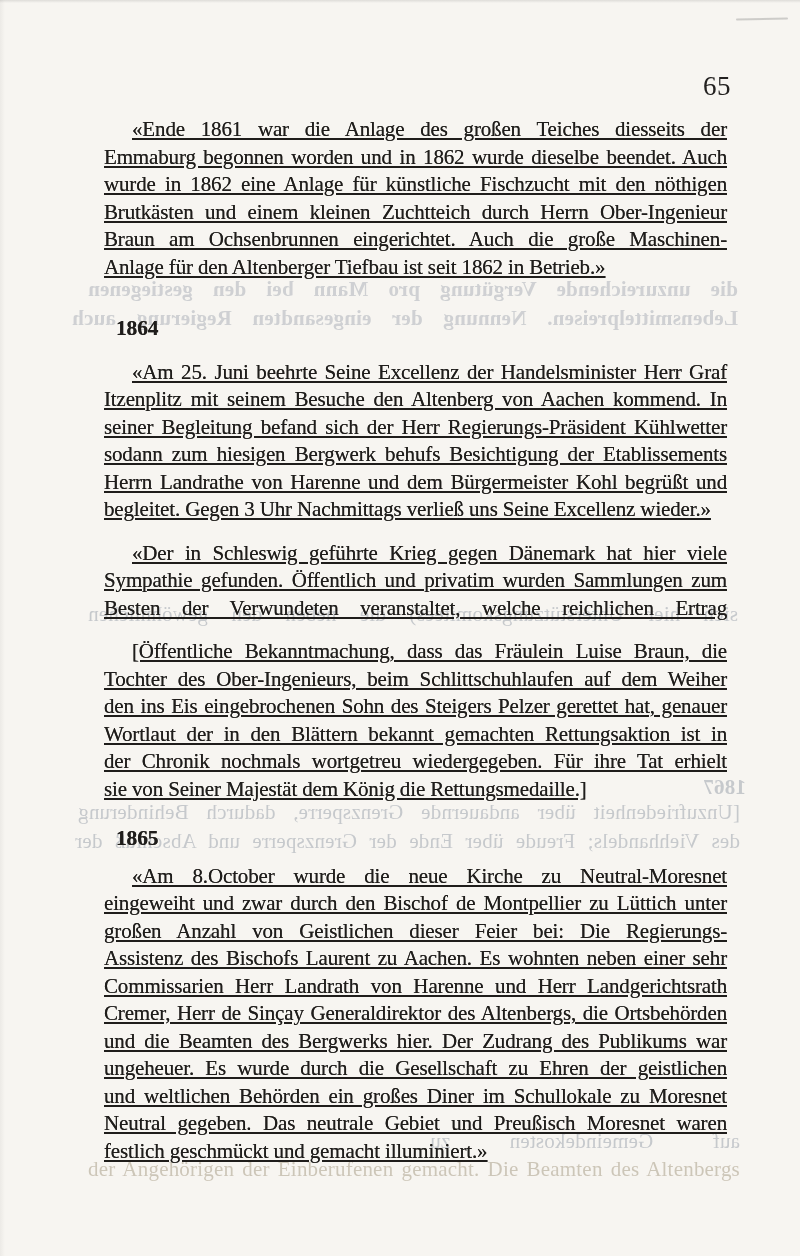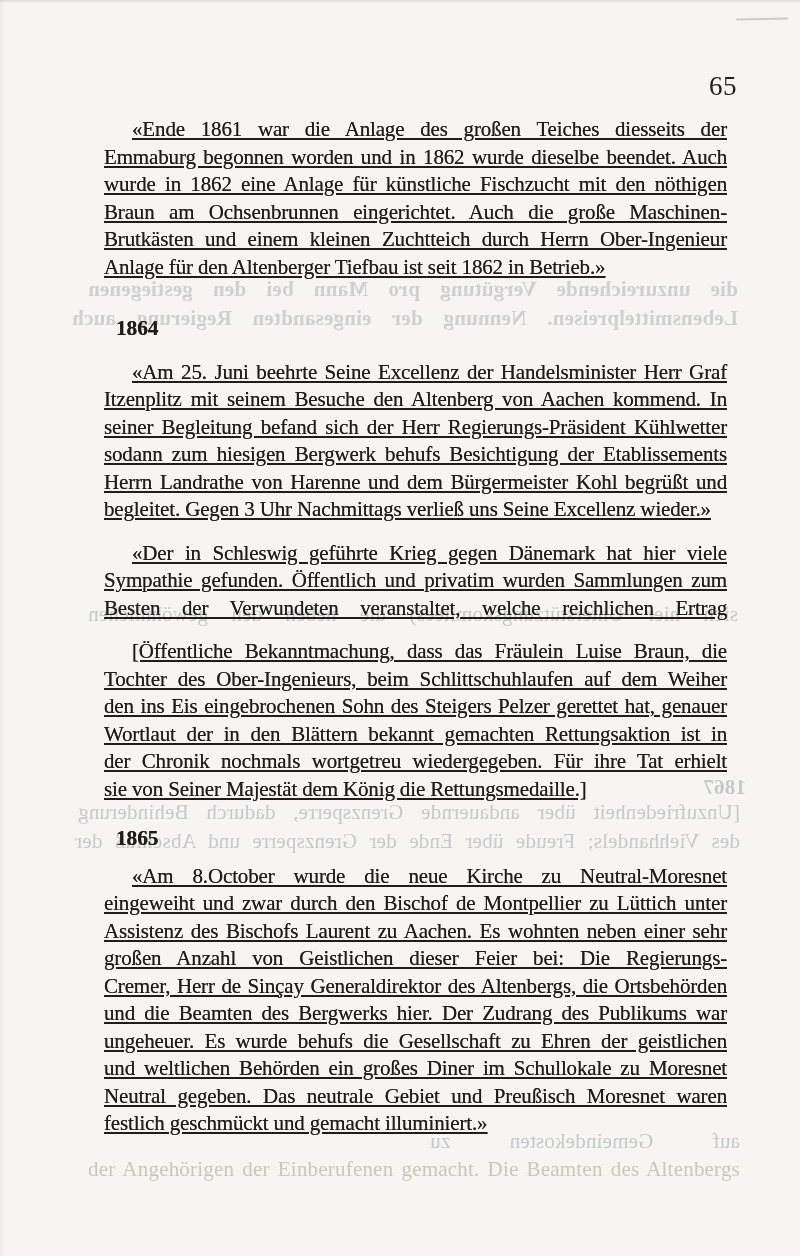--- a/index.html
+++ b/index.html
@@ -24,21 +24,21 @@
     background:linear-gradient(90deg,rgba(60,60,60,0.06),rgba(60,60,60,0));
     pointer-events:none;
   }
   .edge-hairline{
     position:absolute;left:736px;top:18px;width:52px;height:2px;
     background:rgba(110,110,110,0.30);
     transform:rotate(-1.2deg);border-radius:1px;
   }
 
   .page-number{
-    position:absolute;top:72px;right:63px;
+    position:absolute;top:72px;right:69px;
     font-size:27px;line-height:28px;letter-spacing:0.5px;
     color:#232120;
   }
 
   .text-block{
     position:absolute;left:88px;top:100px;width:655px;
     font-size:21px;letter-spacing:-0.15px;
     text-shadow:0 0 0.4px rgba(31,29,27,0.85);
   }
   .para{margin:16px;padding:0;text-decoration:underline;}
@@ -100,22 +100,22 @@
   </div>
 
   <div class="page-number">65</div>
 
   <main class="text-block">
 
     <p class="para">
       <span class="line first" style="display:block">«Ende 1861 war die Anlage des großen Teiches diesseits der</span>
       <span class="line" style="display:block">Emmaburg begonnen worden und in 1862 wurde dieselbe beendet. Auch</span>
       <span class="line" style="display:block">wurde in 1862 eine Anlage für künstliche Fischzucht mit den nöthigen</span>
+      <span class="line" style="display:block">Brutkästen und einem kleinen Zuchtteich durch Herrn Ober-Ingenieur</span>
       <span class="line" style="display:block">Braun am Ochsenbrunnen eingerichtet. Auch die große Maschinen-</span>
-      <span class="line" style="display:block">Brutkästen und einem kleinen Zuchtteich durch Herrn Ober-Ingenieur</span>
       <span class="line last" style="display:block">Anlage für den Altenberger Tiefbau ist seit 1862 in Betrieb.»</span>
     </p>
 
     <h2 class="year">1864</h2>
 
     <p class="para">
       <span class="line first" style="display:block">«Am 25. Juni beehrte Seine Excellenz der Handelsminister Herr Graf</span>
       <span class="line" style="display:block">Itzenplitz mit seinem Besuche den Altenberg von Aachen kommend. In</span>
       <span class="line" style="display:block">seiner Begleitung befand sich der Herr Regierungs-Präsident Kühlwetter</span>
       <span class="line" style="display:block">sodann zum hiesigen Bergwerk behufs Besichtigung der Etablissements</span>
@@ -136,24 +136,25 @@
       <span class="line" style="display:block">Wortlaut der in den Blättern bekannt gemachten Rettungsaktion ist in</span>
       <span class="line" style="display:block">der Chronik nochmals wortgetreu wiedergegeben. Für ihre Tat erhielt</span>
       <span class="line last" style="display:block">sie von Seiner Majestät dem König die Rettungsmedaille.]</span>
     </p>
 
     <h2 class="year y1865">1865</h2>
 
     <p class="para">
       <span class="line first" style="display:block">«Am 8.October wurde die neue Kirche zu Neutral-Moresnet</span>
       <span class="line" style="display:block">eingeweiht und zwar durch den Bischof de Montpellier zu Lüttich unter</span>
+      <span class="line" style="display:block">großen Anzahl von Geistlichen dieser Feier bei: Die Regierungs-</span>
       <span class="line" style="display:block">Assistenz des Bischofs Laurent zu Aachen. Es wohnten neben einer sehr</span>
-      <span class="line" style="display:block">großen Anzahl von Geistlichen dieser Feier bei: Die Regierungs-</span>
+      <span class="line" style="display:block">Commissarien Herr Landrath von Harenne und Herr Landgerichtsrath</span>
       <span class="line" style="display:block">Cremer, Herr de Sinçay Generaldirektor des Altenbergs, die Ortsbehörden</span>
       <span class="line" style="display:block">und die Beamten des Bergwerks hier. Der Zudrang des Publikums war</span>
-      <span class="line" style="display:block">ungeheuer. Es wurde behufs die Gesellschaft zu Ehren der geistlichen</span>
+      <span class="line" style="display:block">ungeheuer. Es wurde durch die Gesellschaft zu Ehren der geistlichen</span>
       <span class="line" style="display:block">und weltlichen Behörden ein großes Diner im Schullokale zu Moresnet</span>
       <span class="line" style="display:block">Neutral gegeben. Das neutrale Gebiet und Preußisch Moresnet waren</span>
       <span class="line last" style="display:block">festlich geschmückt und gemacht illuminiert.»</span>
     </p>
 
   </main>
 </div>
 
 </body></html>

